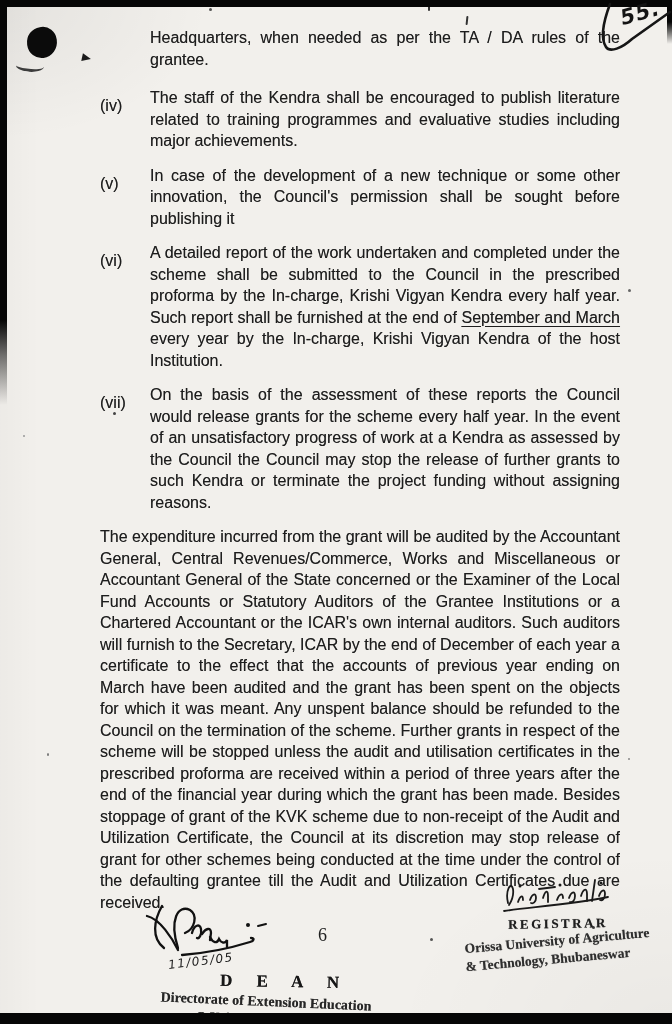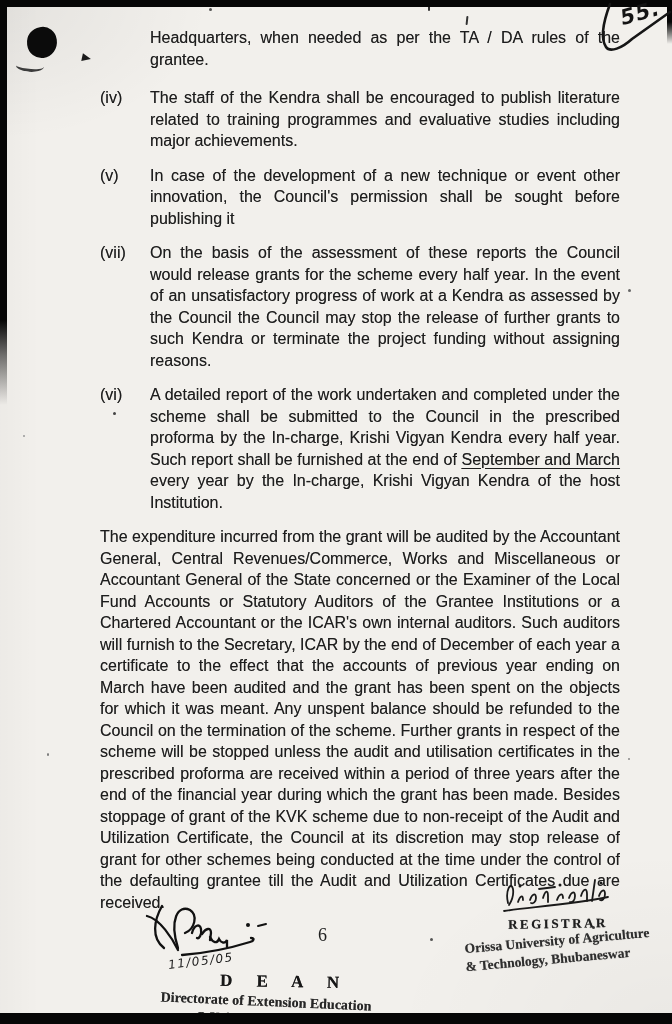--- a/index.html
+++ b/index.html
@@ -42,21 +42,21 @@
   .corner-note svg{position:absolute;left:0;top:0;}
 
   
   .content{
     position:absolute;left:100px;top:27px;width:520px;
     font-size:16px;line-height:21.5px;
     text-shadow:0 0 0.5px rgba(25,25,25,0.55);
   }
   .cont-para{margin:0 0 17px 50px;width:470px;text-align:justify;}
   .item{display:flex;margin:0 0 13px 0;}
-  .item .marker{width:50px;flex:0 0 50px;}
+  .item .marker{width:50px;flex:0 0 50px;margin-top:8px;}
   .item .txt{flex:1;text-align:justify;}
   .item .txt u{text-underline-offset:2.5px;text-decoration-thickness:1.4px;}
 
   
   .page-num{position:absolute;left:318px;top:925px;font-family:"Liberation Serif",serif;font-size:18px;color:#1f1f1f;}
 
   
   .sig{position:absolute;color:#232323;}
   .sig-left{left:138px;top:896px;width:280px;height:128px;}
   .sig-left .scribble{position:absolute;left:4px;top:6px;}
@@ -132,31 +132,31 @@
   <div class="content">
     <p class="cont-para">Headquarters, when needed as per the TA / DA rules of the grantee.</p>
 
     <div class="item">
       <span class="marker">(iv)</span>
       <span class="txt">The staff of the Kendra shall be encouraged to publish literature related to training programmes and evaluative studies including major achievements.</span>
     </div>
 
     <div class="item">
       <span class="marker">(v)</span>
-      <span class="txt">In case of the development of a new technique or event other innovation, the Council's permission shall be sought before publishing it</span>
+      <span class="txt">In case of the development of a new technique or some other innovation, the Council's permission shall be sought before publishing it</span>
+    </div>
+
+    <div class="item">
+      <span class="marker">(vi)</span>
+      <span class="txt"><span>A detailed report of the work undertaken and completed under the scheme shall be submitted to the Council in the prescribed proforma by the In-charge, Krishi Vigyan Kendra every half year. Such report shall be furnished at the end of </span><u>September and March</u><span> every year by the In-charge, Krishi Vigyan Kendra of the host Institution.</span></span>
     </div>
 
     <div class="item">
       <span class="marker">(vii)</span>
       <span class="txt">On the basis of the assessment of these reports the Council would release grants for the scheme every half year. In the event of an unsatisfactory progress of work at a Kendra as assessed by the Council the Council may stop the release of further grants to such Kendra or terminate the project funding without assigning reasons.</span>
-    </div>
-
-    <div class="item">
-      <span class="marker">(vi)</span>
-      <span class="txt"><span>A detailed report of the work undertaken and completed under the scheme shall be submitted to the Council in the prescribed proforma by the In-charge, Krishi Vigyan Kendra every half year. Such report shall be furnished at the end of </span><u>September and March</u><span> every year by the In-charge, Krishi Vigyan Kendra of the host Institution.</span></span>
     </div>
 
     <div class="item">
       <span class="txt">The expenditure incurred from the grant will be audited by the Accountant General, Central Revenues/Commerce, Works and Miscellaneous or Accountant General of the State concerned or the Examiner of the Local Fund Accounts or Statutory Auditors of the Grantee Institutions or a Chartered Accountant or the ICAR's own internal auditors. Such auditors will furnish to the Secretary, ICAR by the end of December of each year a certificate to the effect that the accounts of previous year ending on March have been audited and the grant has been spent on the objects for which it was meant. Any unspent balance should be refunded to the Council on the termination of the scheme. Further grants in respect of the scheme will be stopped unless the audit and utilisation certificates in the prescribed proforma are received within a period of three years after the end of the financial year during which the grant has been made. Besides stoppage of grant of the KVK scheme due to non-receipt of the Audit and Utilization Certificate, the Council at its discretion may stop release of grant for other schemes being conducted at the time under the control of the defaulting grantee till the Audit and Utilization Certificates due are received.</span>
     </div>
   </div>
 
   <div class="page-num">6</div>
 
   <div class="sig sig-left">

